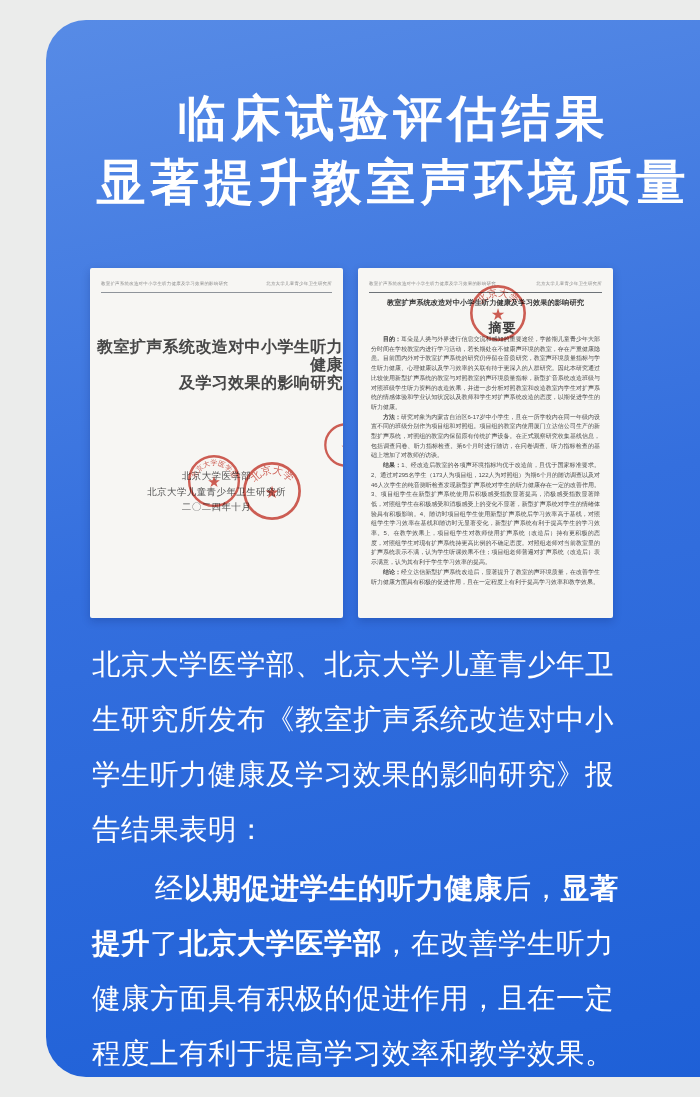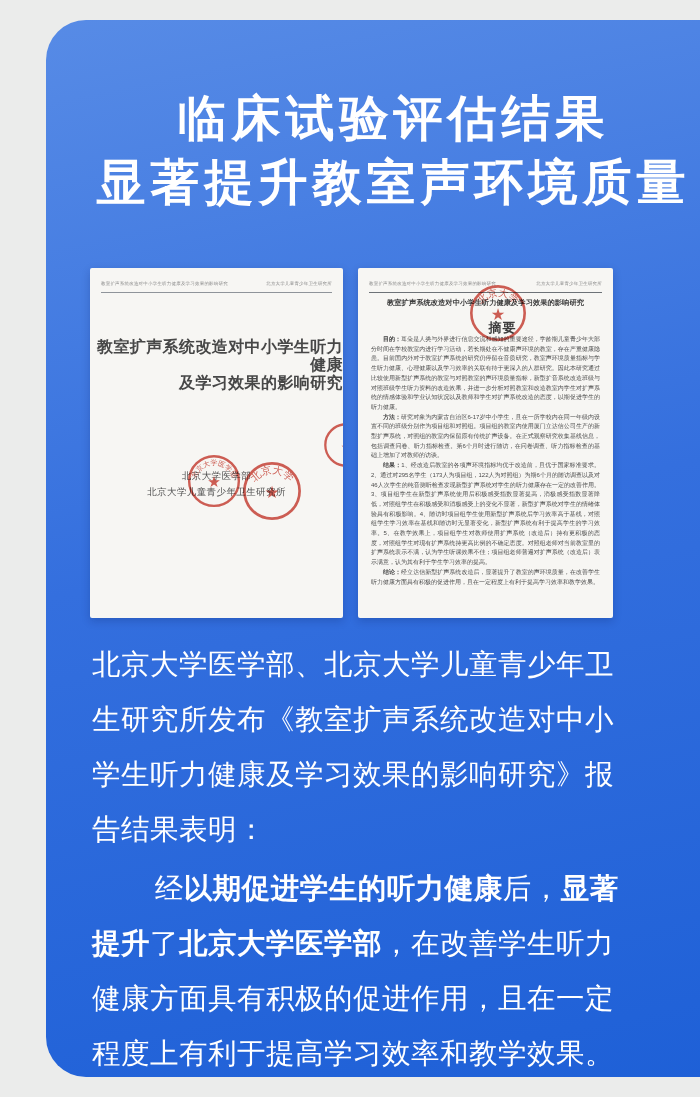--- a/index.html
+++ b/index.html
@@ -87,20 +87,21 @@
         <span>北京大学儿童青少年卫生研究所</span>
       </div>
       <div class="page-rule"></div>
       <div class="cover-title">
         <div>教室扩声系统改造对中小学生听力健康</div>
         <div>及学习效果的影响研究</div>
       </div>
       <div class="cover-footer">
         <div>北京大学医学部</div>
         <div>北京大学儿童青少年卫生研究所</div>
+        <div>二〇二四年十月</div>
       </div>
 
       <svg class="stamp" style="left:97px;top:186px;width:54px;height:54px;" viewBox="0 0 100 100">
         <path id="arc-a" d="M 13 58 A 37 37 0 0 1 87 58" fill="none"></path>
         <circle cx="50" cy="50" r="46" fill="none" stroke="#cc4439" stroke-width="4.5"></circle>
         <text font-size="13" fill="#cc4439"><textPath href="#arc-a" startOffset="50%" text-anchor="middle">北京大学医学部</textPath></text>
         <text x="50" y="62" text-anchor="middle" font-size="28" fill="#cc4439">★</text>
       </svg>
 
       <svg class="stamp" style="left:152px;top:193px;width:60px;height:60px;" viewBox="0 0 100 100">

